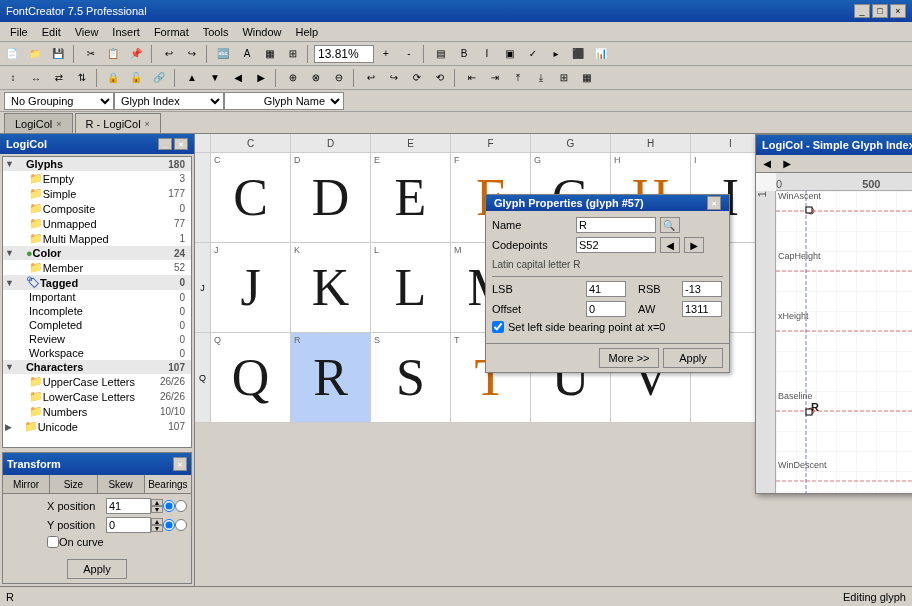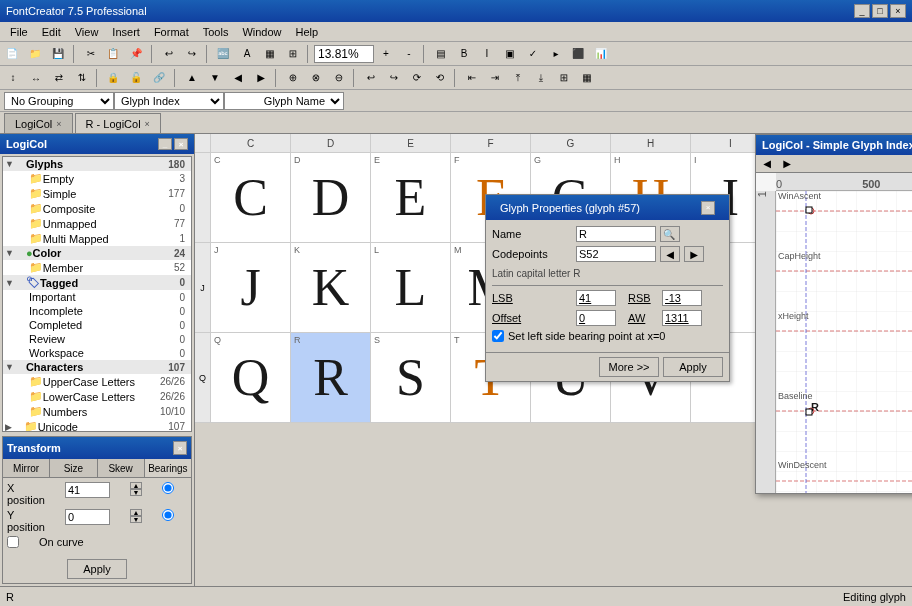--- a/index.html
+++ b/index.html
@@ -207,22 +207,24 @@
       font-size: 10px;
     }
     .transform-tab2:last-child { border-right: none; }
     .transform-tab2.active { background: #d4d0c8; }
 
     .transform-body {
       padding: 4px;
     }
     .tf-row {
       display: flex;
+      align-items: center;
       margin-bottom: 3px;
-      gap: 20px;
+      gap: 0;
+      margin-left: 40px;
     }
     .tf-label { width: 60px; font-size: 11px; }
     .tf-input {
       width: 45px; height: 16px; border: 1px solid #888; background: white;
       font-size: 11px; padding: 0 2px;
     }
     .tf-spinner {
       display: flex; flex-direction: column;
     }
     .tf-spin-btn {
@@ -308,26 +310,26 @@
       left: 290px;
       width: 245px;
       background: #d4d0c8;
       border: 1px solid #808080;
       box-shadow: 2px 2px 4px rgba(0,0,0,0.3);
       z-index: 10;
     }
     .dialog-title {
       background: linear-gradient(to bottom, #1a5fb4, #1040a0);
       color: white;
-      height: 25px;
-      display: flex;
-      align-items: center;
-      padding: 0 14px;
+      height: 16px;
+      display: flex;
+      align-items: center;
+      padding: 0 8px;
       font-size: 11px;
-      font-weight: normal;
+      font-weight: bold;
       justify-content: space-between;
     }
     .dialog-body { padding: 6px; }
     .dialog-row {
       display: flex;
       align-items: center;
       margin-bottom: 4px;
       gap: 4px;
     }
     .dialog-label { width: 80px; font-size: 11px; }
@@ -429,21 +431,21 @@
 
     .folder-icon { color: #f0c040; font-size: 11px; }
     .color-icon { color: #40a040; font-size: 11px; }
     .tag-icon { color: #4060c0; font-size: 11px; }
     .expand-icon { color: #555; font-size: 9px; }
 
     
     .lsb-row {
       display: flex; align-items: center; gap: 4px;
     }
-    .lsb-group { display: flex; align-items: center; gap: 4px; text-decoration: underline; }
+    .lsb-group { display: flex; align-items: center; gap: 14px; }
   </style>
 </head>
 <body>
 
 <div class="app-window">
 
   <div class="title-bar">
     <span>FontCreator 7.5 Professional</span>
     <div class="title-bar-controls">
       <div class="title-btn">_</div>

